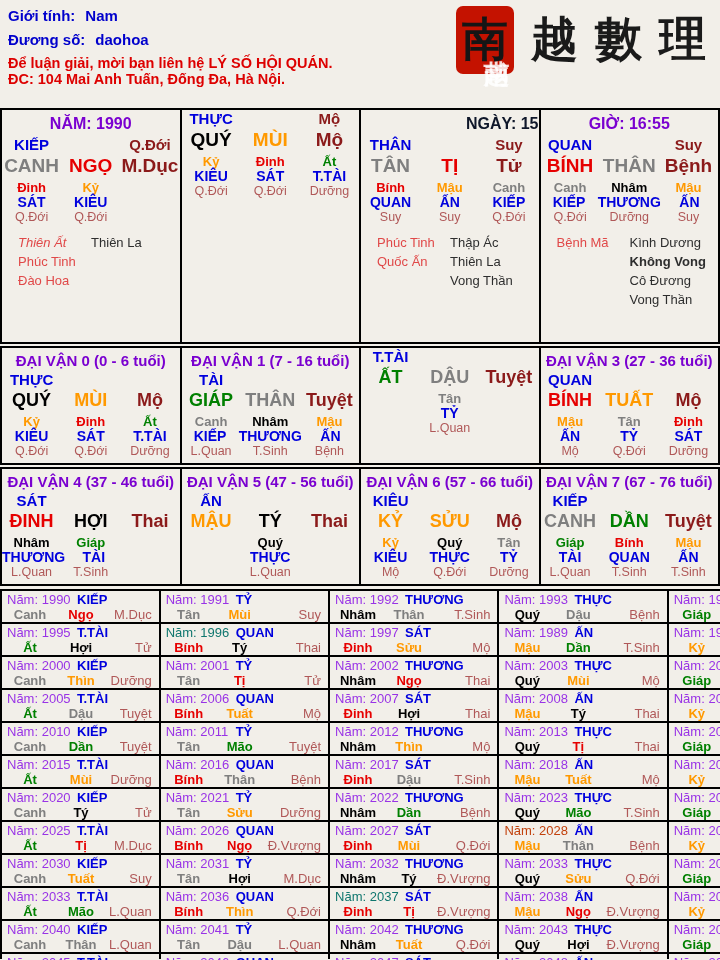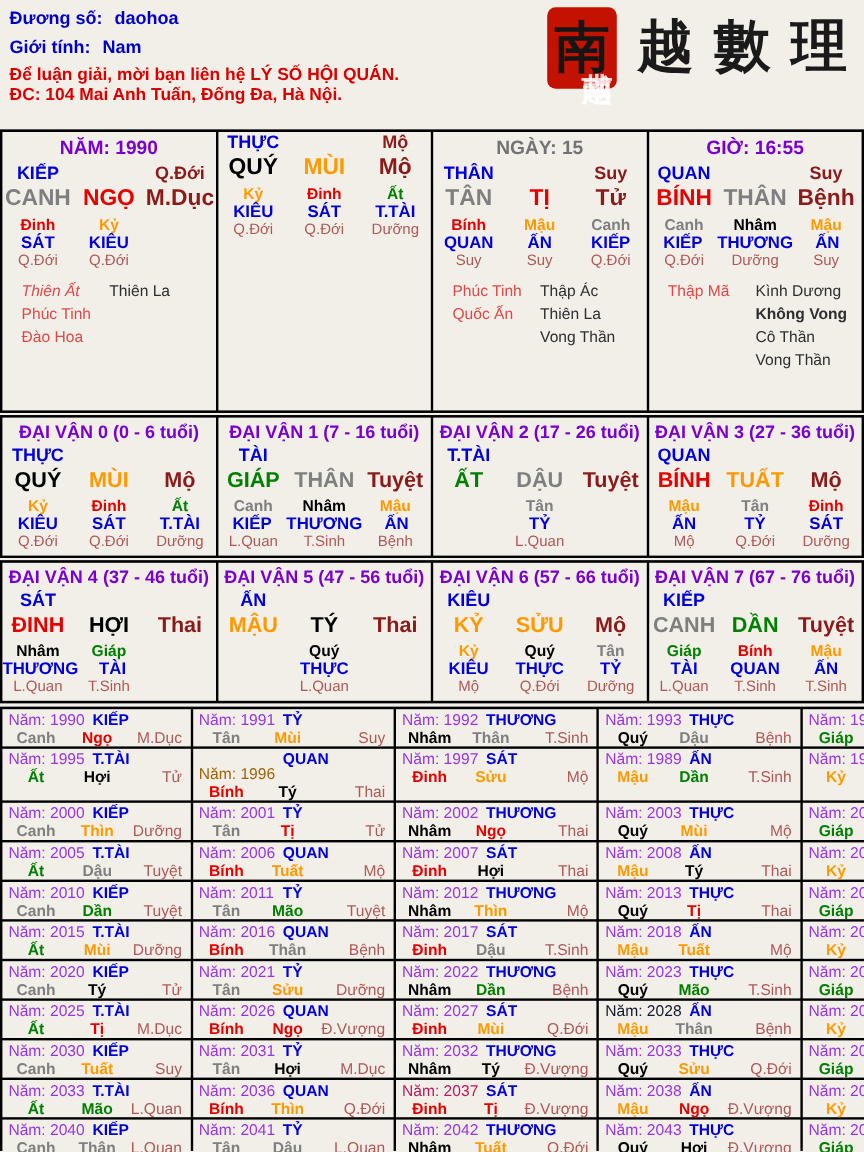--- a/index.html
+++ b/index.html
@@ -51,22 +51,22 @@
   .y-branch { font-weight:bold; text-align:center; }
   .y-stage { text-align:right; padding-right:3px; }
 </style>
 </head>
 <body>
 
 <div class="page">
 
   <div class="header">
     <div class="info">
+      <div class="l-blue" id="c-info-blue2" style="color: rgb(0, 0, 204);"><span>Giới tính:</span><span class="val">Nam</span></div>
       <div class="l-blue" id="c-info-blue1" style="color: rgb(0, 0, 204);"><span>Đương số:</span><span class="val">daohoa</span></div>
-      <div class="l-blue" id="c-info-blue2" style="color: rgb(0, 0, 204);"><span>Giới tính:</span><span class="val">Nam</span></div>
       <div class="l-red" style="color: rgb(221, 0, 0);">Để luận giải, mời bạn liên hệ LÝ SỐ HỘI QUÁN.</div>
       <div class="l-red" style="color: rgb(221, 0, 0);">ĐC: 104 Mai Anh Tuấn, Đống Đa, Hà Nội.</div>
     </div>
     <div class="logo">
       <div class="seal" id="brand-seal" style="background: rgb(196, 18, 0);">
         <span class="seal-pattern">南越</span>
         <span class="seal-over">南</span>
       </div>
       <span class="calli-char">越</span>
       <span class="calli-char">數</span>
@@ -140,21 +140,21 @@
       <span style="color: rgb(176, 88, 88);">Q.Đới</span>
       <span style="color: rgb(176, 88, 88);">Dưỡng</span>
     </div>
     <div class="stars">
       <div class="stars-red"></div>
       <div class="stars-black"></div>
     </div>
   </div>
 
   <div class="cell">
-    <div class="p-title" style="color: #737373;">NGÀY: 15</div>
+    <div class="p-title" style="color: #0f172a; text-align: right;">NGÀY: 15</div>
     <div class="p-row r-god">
       <span style="color: rgb(0, 0, 221);">THÂN</span>
       <span></span>
       <span style="color: rgb(139, 26, 26);">Suy</span>
     </div>
     <div class="p-row r-main">
       <span style="color: rgb(127, 127, 127);">TÂN</span>
       <span style="color: rgb(230, 0, 0);">TỊ</span>
       <span style="color: rgb(139, 26, 26);">Tử</span>
     </div>
@@ -208,26 +208,26 @@
       <span style="color: rgb(0, 0, 221);">THƯƠNG</span>
       <span style="color: rgb(0, 0, 221);">ẤN</span>
     </div>
     <div class="p-row r-hstage">
       <span style="color: rgb(176, 88, 88);">Q.Đới</span>
       <span style="color: rgb(176, 88, 88);">Dưỡng</span>
       <span style="color: rgb(176, 88, 88);">Suy</span>
     </div>
     <div class="stars">
       <div class="stars-red">
-            <div style="color: rgb(224, 72, 72);">Thập Mã</div>
+            <div style="color: rgb(224, 72, 72);">Bệnh Mã</div>
           </div>
       <div class="stars-black">
             <div style="color: rgb(46, 46, 46);">Kình Dương</div>
             <div style="color: rgb(46, 46, 46); font-weight: bold;">Không Vong</div>
-            <div style="color: rgb(46, 46, 46);">Cô Thần</div>
+            <div style="color: rgb(46, 46, 46);">Cô Đương</div>
             <div style="color: rgb(46, 46, 46);">Vong Thần</div>
           </div>
     </div>
   </div>
 </div>
   <div class="sec sec-dv" id="dv-row-1">
   <div class="cell dv">
     <div class="p-title" style="color: rgb(122, 0, 208);">ĐẠI VẬN 0 (0 - 6 tuổi)</div>
     <div class="p-row r-god">
       <span style="color: rgb(0, 0, 221);">THỰC</span>
@@ -287,21 +287,20 @@
       <span style="color: rgb(176, 88, 88);">T.Sinh</span>
       <span style="color: rgb(176, 88, 88);">Bệnh</span>
     </div>
     <div class="stars">
       <div class="stars-red"></div>
       <div class="stars-black"></div>
     </div>
   </div>
 
   <div class="cell dv">
-    <div class="p-title" style="color: rgb(122, 0, 208);">ĐẠI VẬN 2 (17 - 26 tuổi)</div>
     <div class="p-row r-god">
       <span style="color: rgb(0, 0, 221);">T.TÀI</span>
       <span></span>
       <span></span>
     </div>
     <div class="p-row r-main">
       <span style="color: rgb(0, 128, 0);">ẤT</span>
       <span style="color: rgb(127, 127, 127);">DẬU</span>
       <span style="color: rgb(139, 26, 26);">Tuyệt</span>
     </div>
@@ -560,21 +559,21 @@
     </div>
     <div class="y-line2">
       <span class="y-stem" style="color: rgb(0, 128, 0);">Ất</span>
       <span class="y-branch" style="color: rgb(0, 0, 0);">Hợi</span>
       <span class="y-stage" style="color: rgb(176, 88, 88);">Tử</span>
     </div>
   </div>
 
   <div class="ycell">
     <div class="y-line1">
-      <span class="y-year" style="color: #a16207; margin-top: 12px;">Năm: 1996</span>
+      <span class="y-year" style="color: #0f766e;">Năm: 1996</span>
       <span class="y-god" style="color: rgb(0, 0, 221);">QUAN</span>
     </div>
     <div class="y-line2">
       <span class="y-stem" style="color: rgb(230, 0, 0);">Bính</span>
       <span class="y-branch" style="color: rgb(0, 0, 0);">Tý</span>
       <span class="y-stage" style="color: rgb(176, 88, 88);">Thai</span>
     </div>
   </div>
 
   <div class="ycell">
@@ -944,21 +943,21 @@
     </div>
     <div class="y-line2">
       <span class="y-stem" style="color: rgb(230, 0, 0);">Đinh</span>
       <span class="y-branch" style="color: rgb(255, 153, 0);">Mùi</span>
       <span class="y-stage" style="color: rgb(176, 88, 88);">Q.Đới</span>
     </div>
   </div>
 
   <div class="ycell">
     <div class="y-line1">
-      <span class="y-year" style="color: #0f172a;">Năm: 2028</span>
+      <span class="y-year" style="color: #c2410c;">Năm: 2028</span>
       <span class="y-god" style="color: rgb(0, 0, 221);">ẤN</span>
     </div>
     <div class="y-line2">
       <span class="y-stem" style="color: rgb(255, 153, 0);">Mậu</span>
       <span class="y-branch" style="color: rgb(127, 127, 127);">Thân</span>
       <span class="y-stage" style="color: rgb(176, 88, 88);">Bệnh</span>
     </div>
   </div>
 
   <div class="ycell">
@@ -1052,21 +1051,21 @@
     </div>
     <div class="y-line2">
       <span class="y-stem" style="color: rgb(230, 0, 0);">Bính</span>
       <span class="y-branch" style="color: rgb(255, 153, 0);">Thìn</span>
       <span class="y-stage" style="color: rgb(176, 88, 88);">Q.Đới</span>
     </div>
   </div>
 
   <div class="ycell">
     <div class="y-line1">
-      <span class="y-year" style="color: #be185d;">Năm: 2037</span>
+      <span class="y-year" style="color: #0f766e;">Năm: 2037</span>
       <span class="y-god" style="color: rgb(0, 0, 221);">SÁT</span>
     </div>
     <div class="y-line2">
       <span class="y-stem" style="color: rgb(230, 0, 0);">Đinh</span>
       <span class="y-branch" style="color: rgb(230, 0, 0);">Tị</span>
       <span class="y-stage" style="color: rgb(176, 88, 88);">Đ.Vượng</span>
     </div>
   </div>
 
   <div class="ycell">

